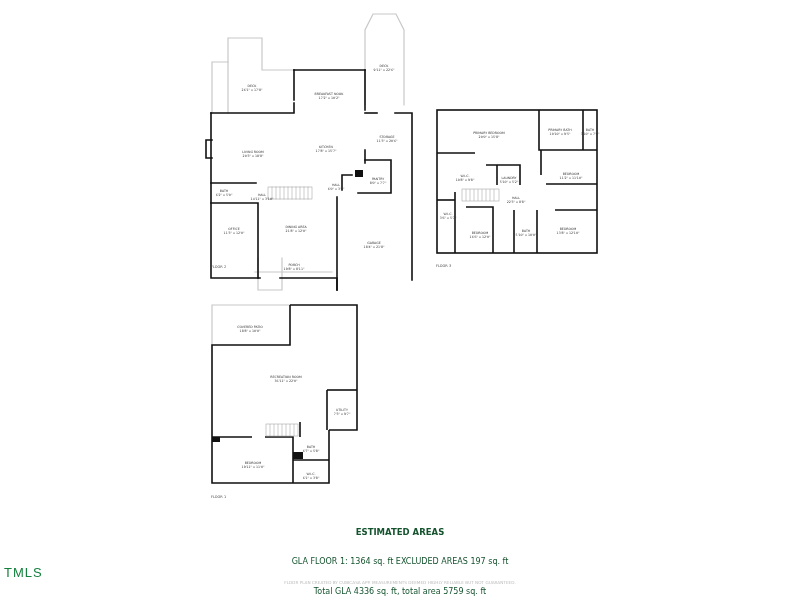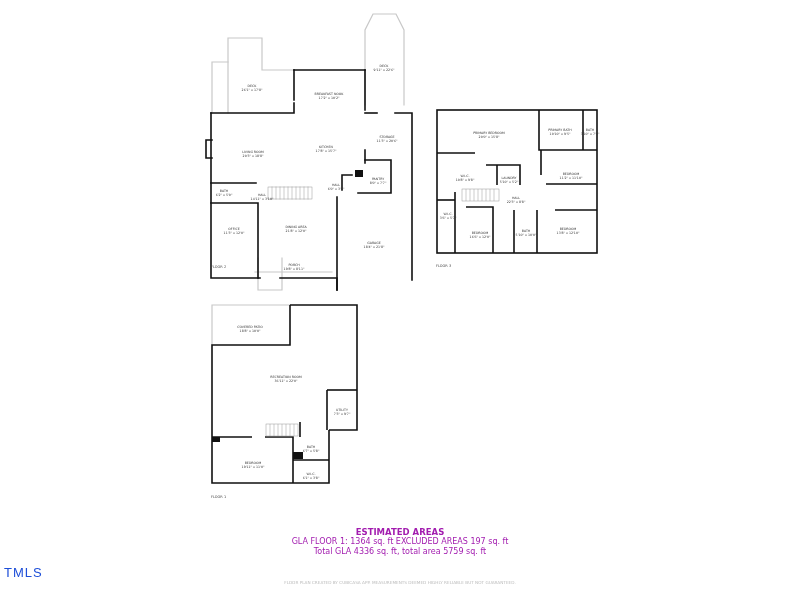--- a/index.html
+++ b/index.html
@@ -1,25 +1,25 @@
 <!DOCTYPE html>
 <html><head>
 <meta charset="utf-8">
 <style>
   html,body{margin:0;padding:0;}
   body{width:800px;height:600px;background:#ffffff;position:relative;overflow:hidden;font-family:"DejaVu Sans",sans-serif;}
   .plan{position:absolute;}
   .lbl{position:absolute;font-size:3.2px;color:#333;text-align:center;line-height:4px;white-space:nowrap;transform:translateX(-50%);}
   .lbl span{display:block;}
   .floor-lbl{position:absolute;font-size:3.5px;color:#444;}
-  .summary{position:absolute;left:230px;top:527px;width:340px;text-align:center;color:#a21caf;}
+  .summary{position:absolute;left:230px;top:527px;width:340px;text-align:center;color:#14532d;}
   .summary .title{font-weight:bold;font-size:8.5px;line-height:10px;}
-  .summary .line{font-size:8px;line-height:10px;}
+  .summary .line{font-size:8px;line-height:10px;margin-top:20px;}
   .disclaimer{position:absolute;left:230px;top:580px;width:340px;text-align:center;font-size:4.2px;color:#bbb;}
-  .logo{position:absolute;left:4px;top:565px;font-size:13px;color:#1d4ed8;letter-spacing:1px;font-family:"Liberation Sans",sans-serif;}
+  .logo{position:absolute;left:4px;top:565px;font-size:13px;color:#15803d;letter-spacing:1px;font-family:"Liberation Sans",sans-serif;}
 </style>
 </head>
 <body>
 
 <svg class="plan" style="left:0;top:0" width="800" height="600" viewBox="0 0 800 600">
   <g fill="none" stroke-linecap="square">
 
     <g stroke="#c8c8c8" stroke-width="1.2">
       <polyline points="228,113 228,38 262,38 262,70 294,70"></polyline>
       <polyline points="212,113 212,62 228,62"></polyline>

